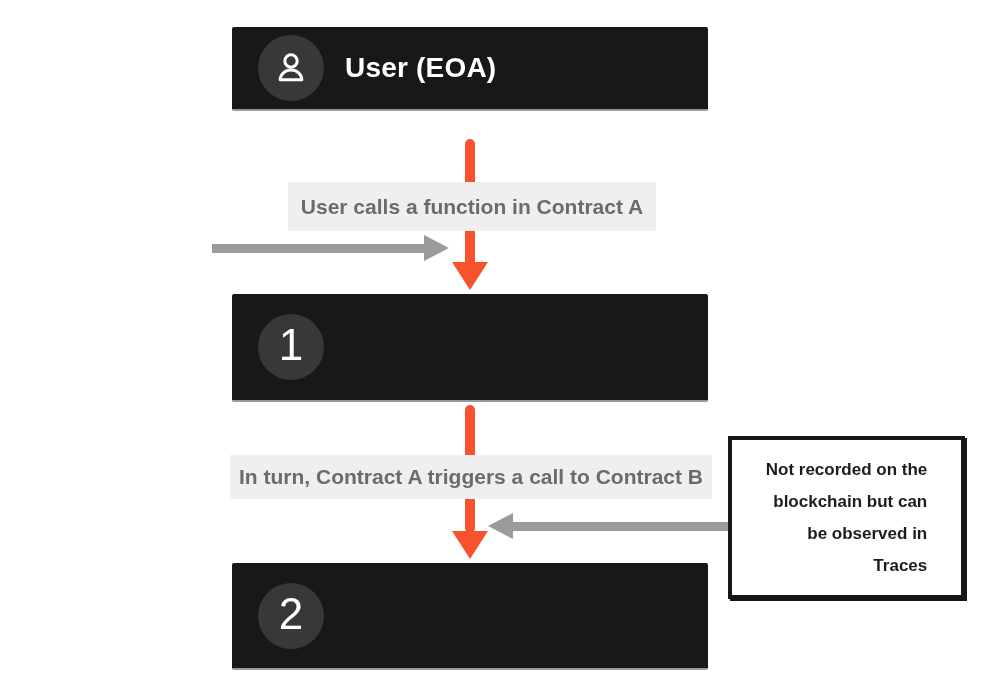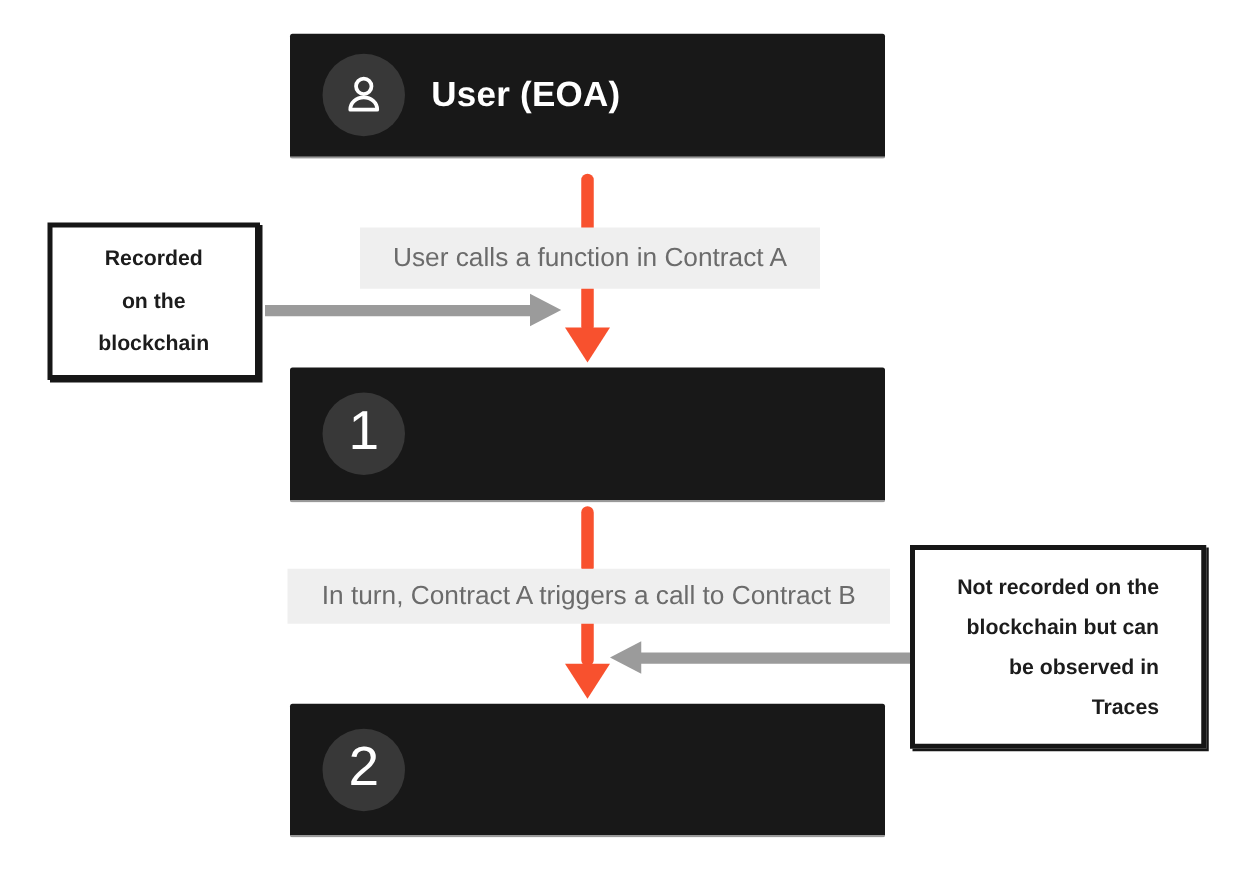--- a/index.html
+++ b/index.html
@@ -20,21 +20,21 @@
     left: 232px;
     width: 476px;
     background: #181818;
     border-bottom: 2px solid #999999;
     border-radius: 2px;
     display: flex;
     align-items: center;
     padding-left: 26px;
     z-index: 3;
   }
-  .node-user { top: 27px;  height: 100px; }
+  .node-user { top: 27px;  height: 84px; }
   .node-a    { top: 294px; height: 108px; }
   .node-b    { top: 563px; height: 107px; }
 
   .badge {
     width: 66px;
     height: 66px;
     border-radius: 50%;
     background: #383838;
     display: flex;
     align-items: center;
@@ -85,20 +85,21 @@
   .flow-label {
     position: absolute;
     background: #efefef;
     color: #6b6b6b;
     font-size: 21px;
     display: flex;
     align-items: center;
     justify-content: center;
     text-align: center;
     z-index: 2;
+    font-weight: bold;
   }
   .flow-label-1 { left: 288px; top: 182px; width: 368px; height: 49px; }
   .flow-label-2 { left: 230px; top: 455px; width: 482px; height: 44px; }
 
   
   .gshaft {
     position: absolute;
     height: 9px;
     background: #9b9b9b;
     z-index: 1;
@@ -163,25 +164,20 @@
   </div>
 
   <div class="oseg oseg-1"></div>
   <div class="flow-label flow-label-1">User calls a function in Contract A</div>
   <div class="oseg oseg-2"></div>
   <div class="ohead ohead-a"></div>
 
   <div class="gshaft gshaft-left"></div>
   <div class="ghead-right"></div>
 
-  <div class="callout callout-left">
-    <div class="callout-text">Recorded
-on the
-blockchain</div>
-  </div>
 
   <div class="node node-a">
     <div class="badge">
       <div class="badge-num">1</div>
     </div>
   </div>
 
   <div class="oseg oseg-3"></div>
   <div class="flow-label flow-label-2">In turn, Contract A triggers a call to Contract B</div>
   <div class="oseg oseg-4"></div>

